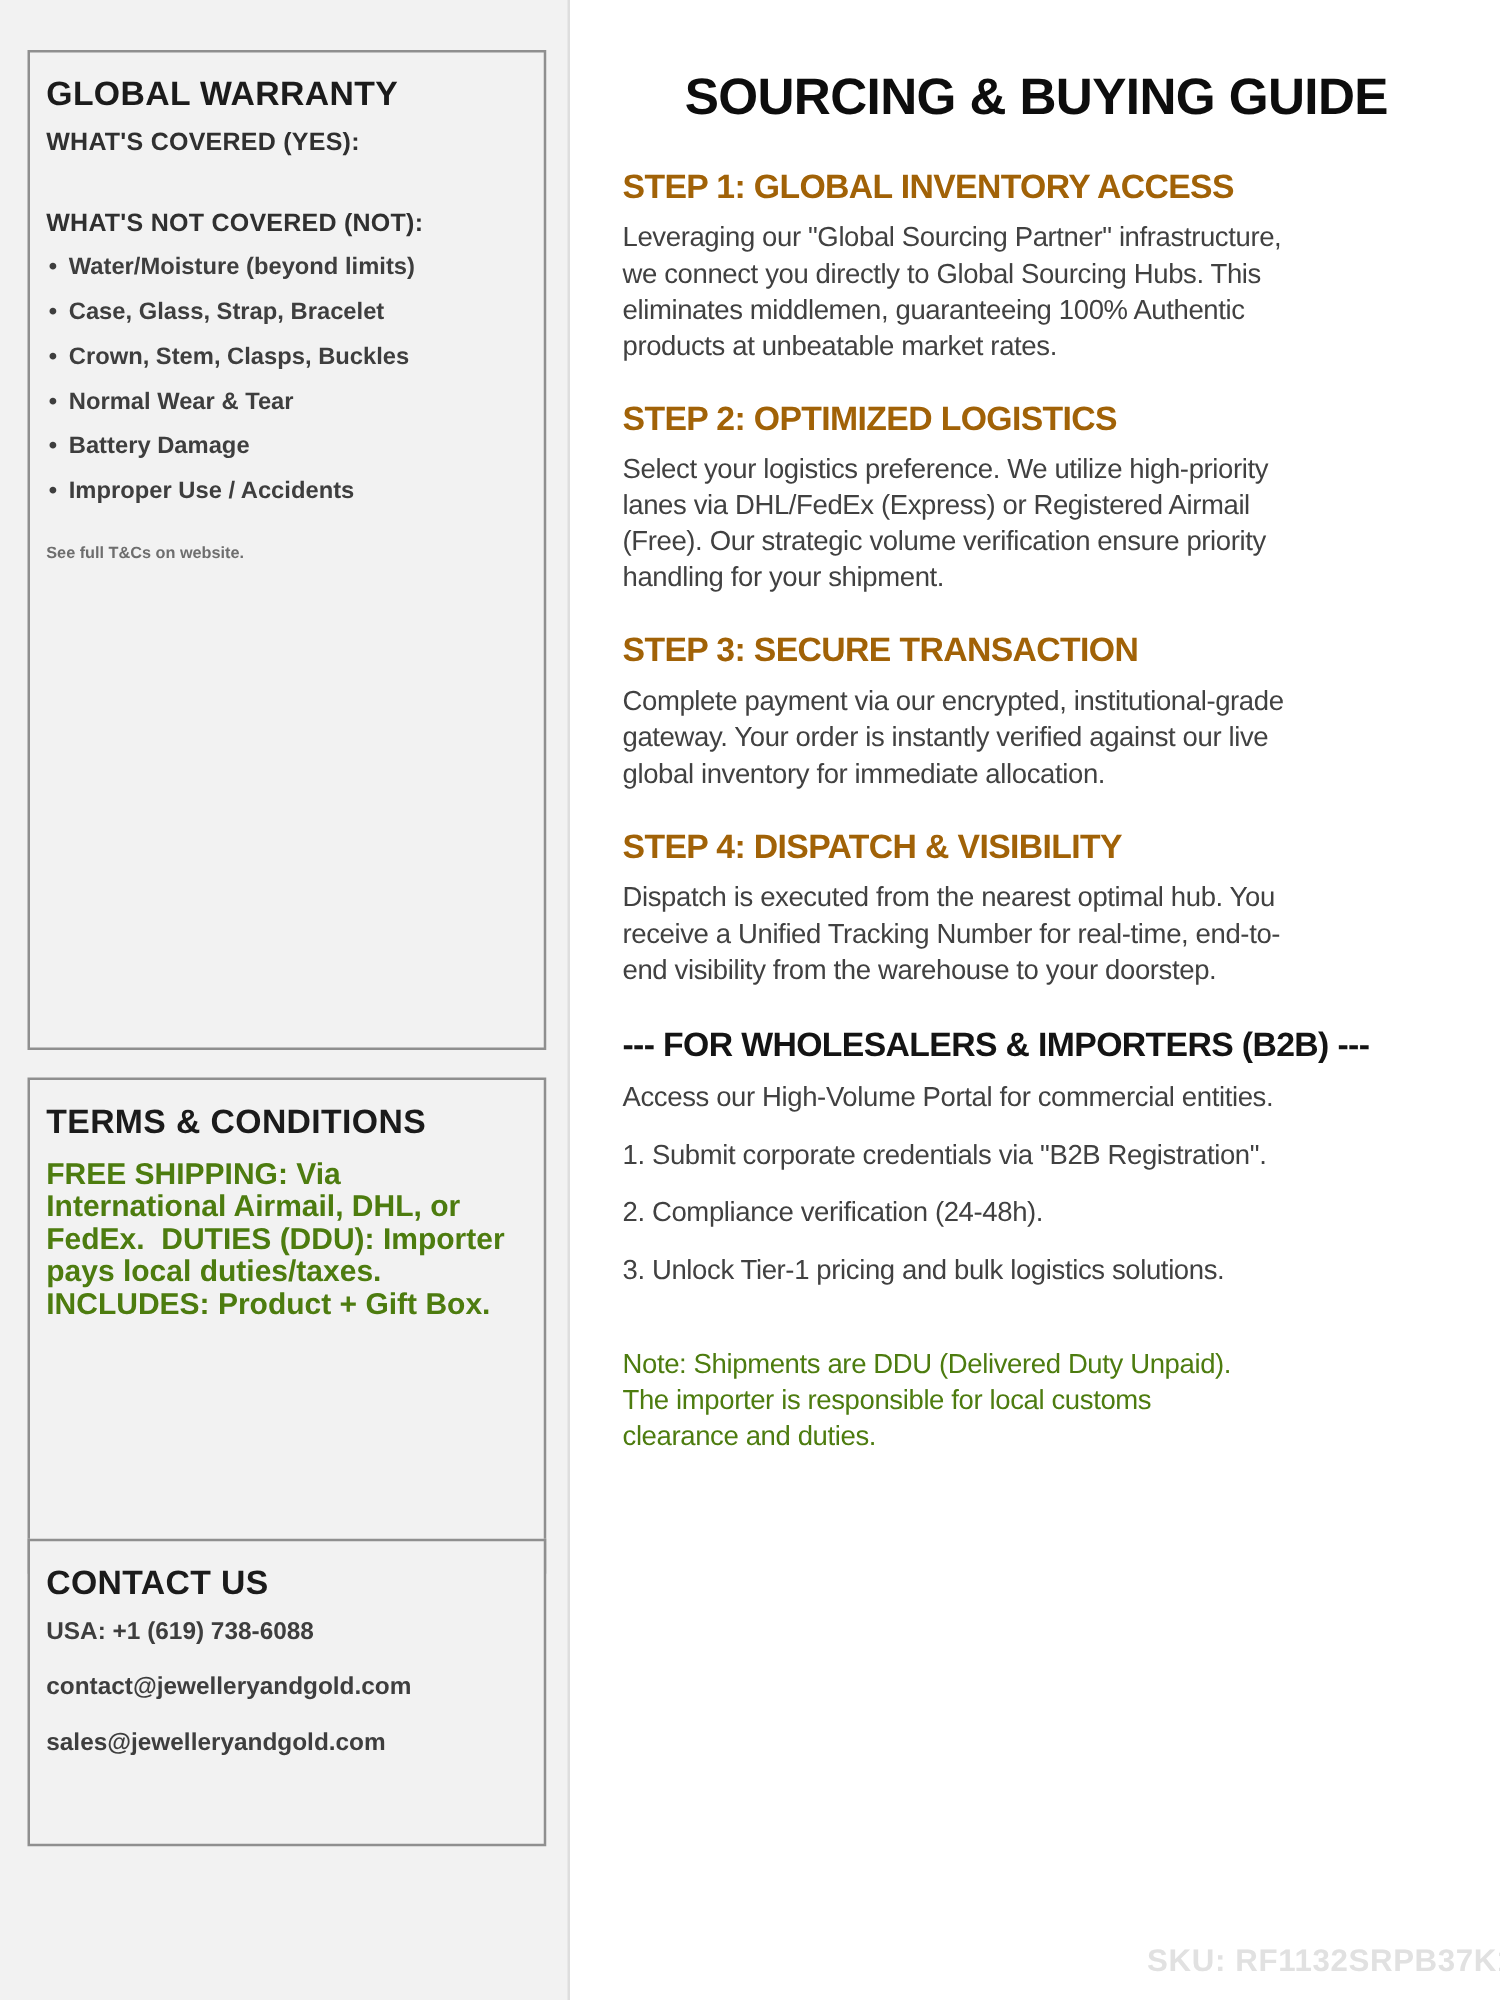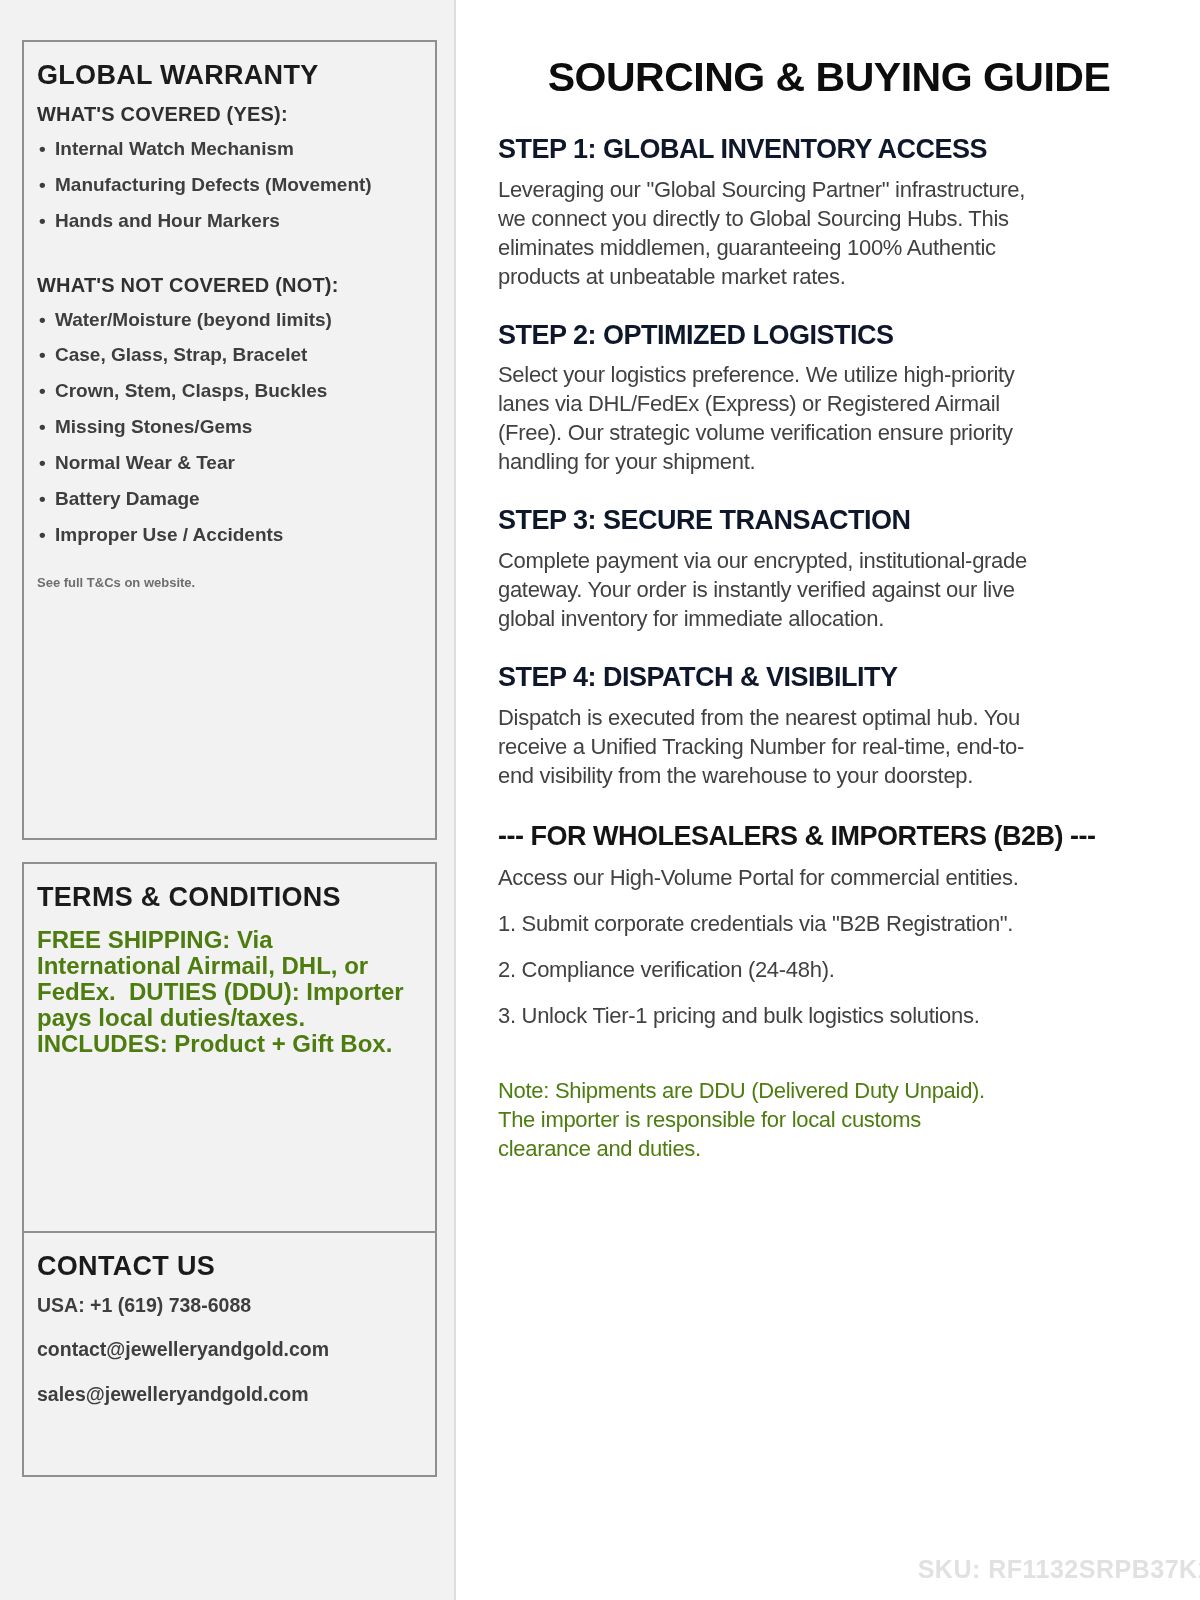--- a/index.html
+++ b/index.html
@@ -79,21 +79,21 @@
     margin:0 0 36px 0;
     text-align:center;
     font-size:41px;line-height:1.05;
     font-weight:800;color:#0d0d0d;
     letter-spacing:-0.5px;
   }
   .step{margin:0 0 30px 0;}
   .step-heading{
     margin:1px 0 10px 0;
     font-size:27px;line-height:1.1;
-    font-weight:800;color:#0f172a;
+    font-weight:800;color:#a16207;
     letter-spacing:-0.5px;
   }
   .step-body{
     margin:0;max-width:540px;
     font-size:22px;line-height:29px;
     font-weight:500;color:#414141;
     letter-spacing:-0.3px;
   }
   .b2b-heading{
     margin:32px 0 12px 0;
@@ -123,31 +123,25 @@
   }
 </style>
 </head>
 <body>
 
 <div class="sidebar">
 
   <div class="side-box box-warranty">
     <h2 class="side-title">GLOBAL WARRANTY</h2>
     <div class="side-subhead">WHAT'S COVERED (YES):</div>
-    <ul class="side-list">
-      <li>Internal Watch Mechanism</li>
-      <li>Manufacturing Defects (Movement)</li>
-      <li>Hands and Hour Markers</li>
-    </ul>
     <div class="side-subhead second">WHAT'S NOT COVERED (NOT):</div>
     <ul class="side-list">
       <li>Water/Moisture (beyond limits)</li>
       <li>Case, Glass, Strap, Bracelet</li>
       <li>Crown, Stem, Clasps, Buckles</li>
-      <li>Missing Stones/Gems</li>
       <li>Normal Wear &amp; Tear</li>
       <li>Battery Damage</li>
       <li>Improper Use / Accidents</li>
     </ul>
     <p class="side-footnote">See full T&amp;Cs on website.</p>
   </div>
 
   <div class="side-box box-terms">
     <h2 class="side-title">TERMS &amp; CONDITIONS</h2>
     <p class="side-body">FREE SHIPPING: Via International Airmail, DHL, or FedEx.  DUTIES (DDU): Importer pays local duties/taxes.  INCLUDES: Product + Gift Box.</p>

